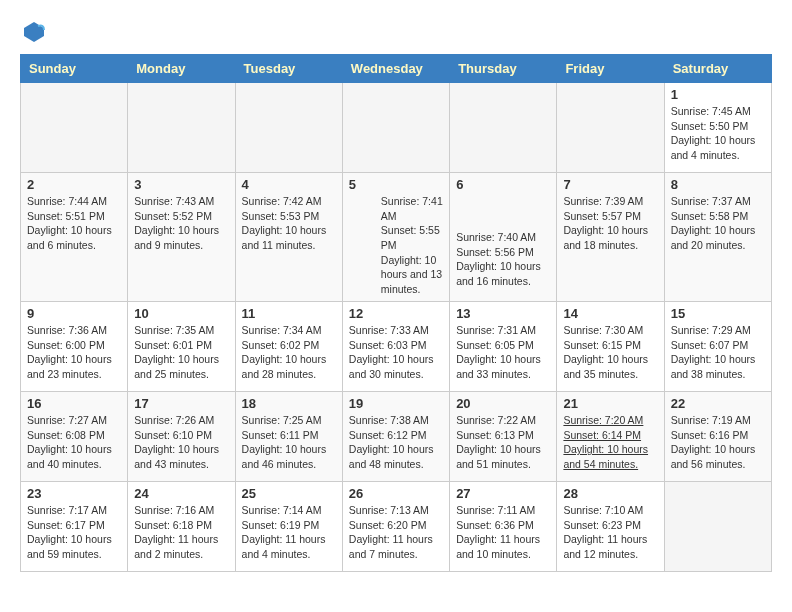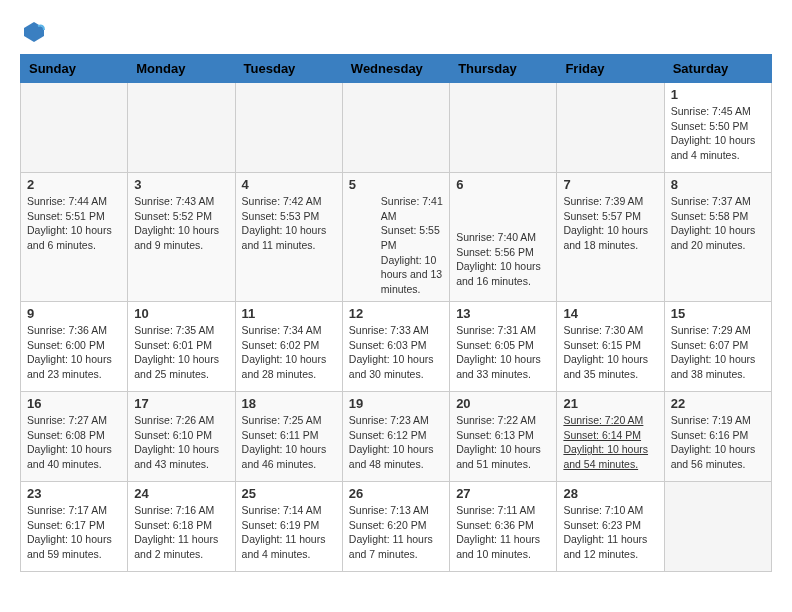--- a/index.html
+++ b/index.html
@@ -47,21 +47,21 @@
       font-size: 16px;
       color: #333;
     }
     .calendar {
       width: 100%;
       border-collapse: collapse;
       border: 1px solid #ccc;
     }
     .calendar th {
       background-color: #3a7fc1;
-      color: #000000;
+      color: #fef9c3;
       text-align: left;
       padding: 6px 8px;
       font-size: 13px;
       border: 1px solid #3a7fc1;
     }
     .calendar td {
       vertical-align: top;
       border: 1px solid #ccc;
       padding: 4px 6px;
       width: 107px;
@@ -239,21 +239,21 @@
 Daylight: 10 hours and 43 minutes.</div>
         </td>
         <td>
           <span class="day-number">18</span>
           <div class="day-info" style="white-space: pre-line;">Sunrise: 7:25 AM
 Sunset: 6:11 PM
 Daylight: 10 hours and 46 minutes.</div>
         </td>
         <td>
           <span class="day-number">19</span>
-          <div class="day-info" style="white-space: pre-line;">Sunrise: 7:23 AM
+          <div class="day-info" style="white-space: pre-line;">Sunrise: 7:38 AM
 Sunset: 6:12 PM
 Daylight: 10 hours and 48 minutes.</div>
         </td>
         <td>
           <span class="day-number">20</span>
           <div class="day-info" style="white-space: pre-line;">Sunrise: 7:22 AM
 Sunset: 6:13 PM
 Daylight: 10 hours and 51 minutes.</div>
         </td>
         <td>

